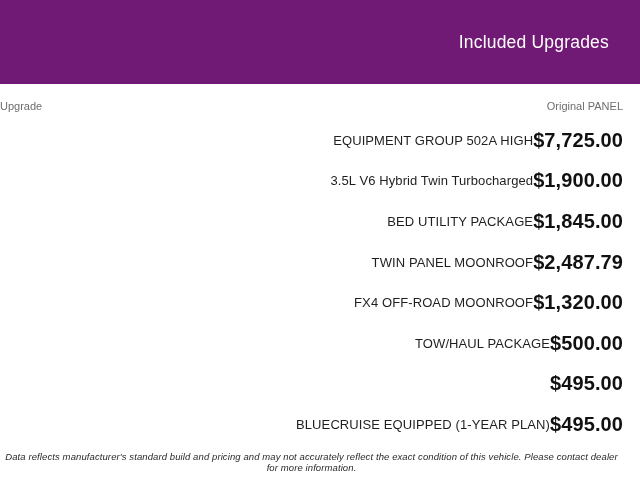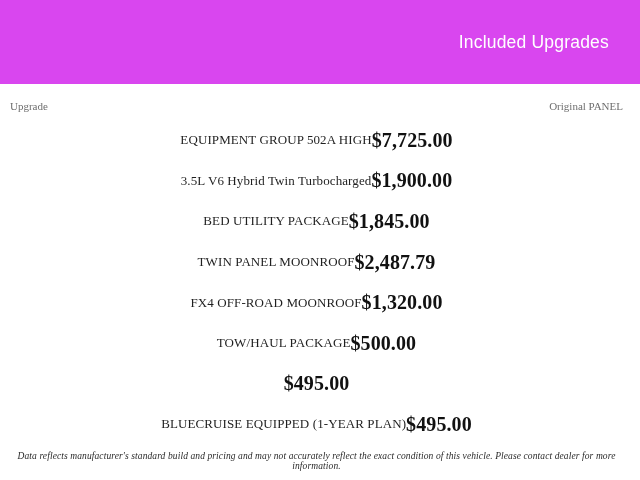--- a/index.html
+++ b/index.html
@@ -15,58 +15,57 @@
   }
   .card {
     width: 640px;
     height: 480px;
     background: #ffffff;
     display: flex;
     flex-direction: column;
   }
   .card-header {
     height: 84px;
-    background: #d946ef;
+    background: #701a75;
     display: flex;
     align-items: center;
     justify-content: flex-end;
     padding-right: 31px;
     box-sizing: border-box;
     flex: 0 0 auto;
   }
   .card-title {
     color: #ffffff;
     font-size: 17.5px;
     font-weight: 400;
     letter-spacing: 0.2px;
   }
   .table-area {
-    padding: 14px 17px 0 10px;
+    padding: 14px 17px 0 0;
     box-sizing: border-box;
     flex: 1 1 auto;
-    font-family: Liberation Serif, serif;
   }
   .col-header-row {
     display: flex;
     justify-content: space-between;
     align-items: center;
     height: 16px;
     margin-bottom: 6px;
   }
   .col-header {
     font-size: 11px;
     color: #6e6e6e;
     font-weight: 400;
   }
   .rows {
     margin-top: 0;
   }
   .upgrade-row {
     display: flex;
-    justify-content: center;
+    justify-content: flex-end;
     align-items: center;
     height: 40.6px;
   }
   .upgrade-name {
     font-size: 13px;
     color: #1f1f1f;
     font-weight: 400;
     letter-spacing: 0.1px;
   }
   .upgrade-price {

